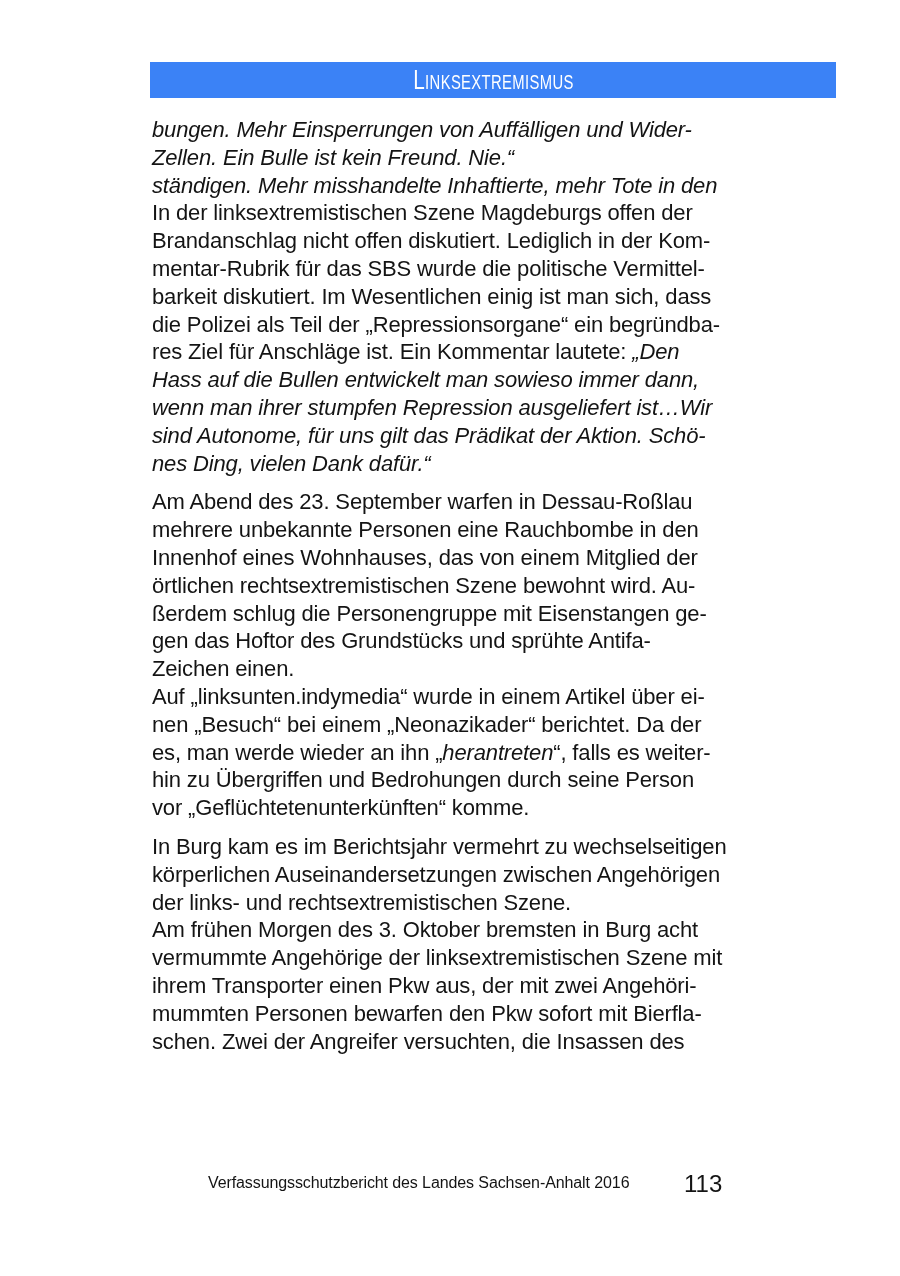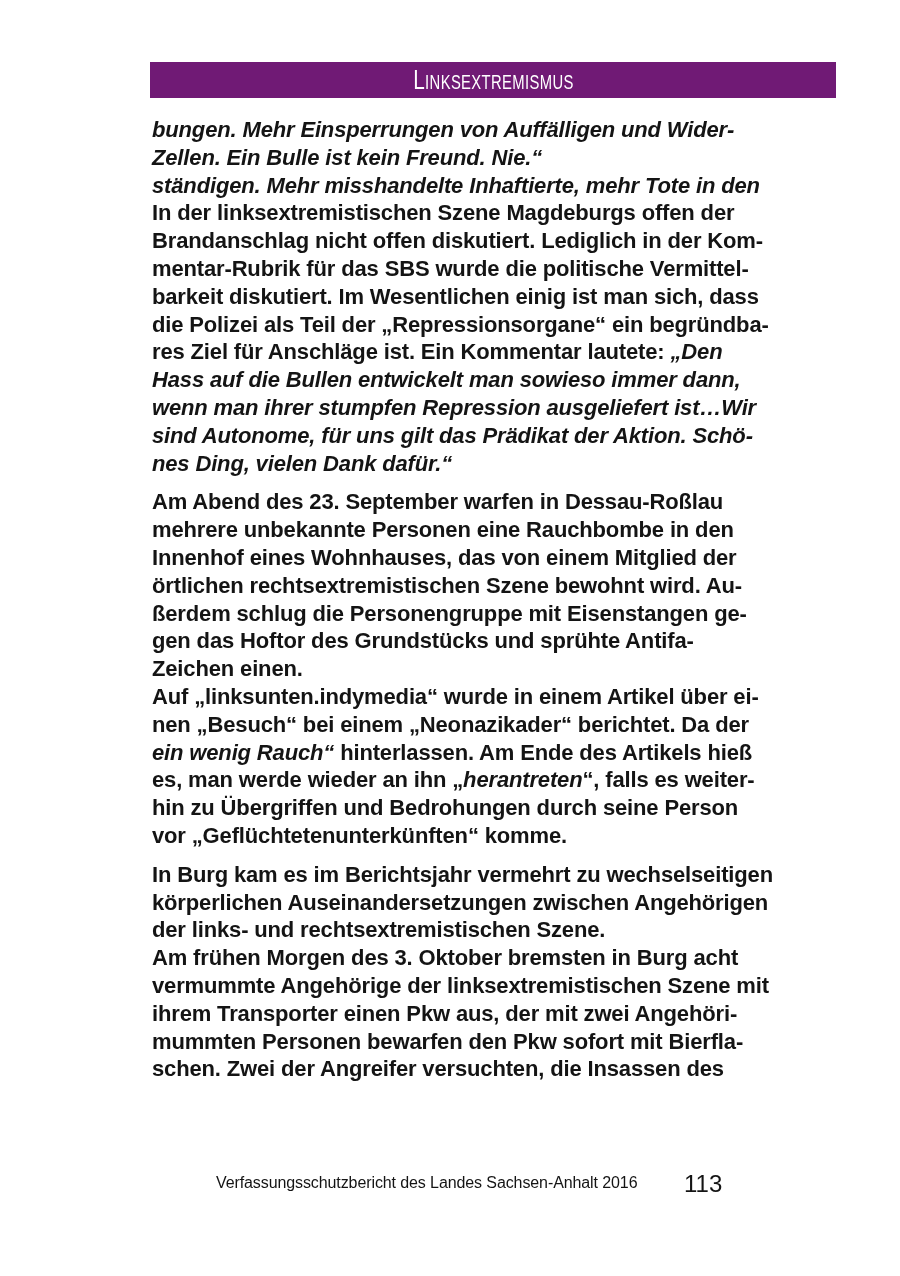--- a/index.html
+++ b/index.html
@@ -29,44 +29,43 @@
     transform-origin: 50% 50%;
     white-space: nowrap;
   }
   .body-text {
     position: absolute;
     left: 152px; top: 116px;
     width: 650px;
     font-size: 22px;
     line-height: 27.8px;
     letter-spacing: -0.15px;
-    font-weight: bold;
   }
   .para { margin: 0 0 11px 0; }
   .para:last-child { margin-bottom: 4px; }
   .line { white-space: nowrap; }
   .line .it { font-style: italic; }
   .footer-text {
     position: absolute;
-    left: 216px; top: 1174px;
+    left: 208px; top: 1174px;
     font-size: 16px;
     letter-spacing: -0.1px;
   }
   .page-number {
     position: absolute;
     left: 684px; top: 1170px;
     font-size: 24px;
   }
 </style>
 </head>
 <body>
 
 <div class="page" style="color: rgb(20, 20, 20);">
 
-  <div class="banner" style="background: #701a75; color: rgb(255, 255, 255);">
+  <div class="banner" style="background: #3b82f6; color: rgb(255, 255, 255);">
     <span class="banner-title">Linksextremismus</span>
   </div>
 
   <div class="body-text">
     <div class="para">
         <div class="line"><span class="it">bungen. Mehr Einsperrungen von Auffälligen und Wider-</span></div>
         <div class="line"><span class="it">Zellen. Ein Bulle ist kein Freund. Nie.“</span></div>
         <div class="line"><span class="it">ständigen. Mehr misshandelte Inhaftierte, mehr Tote in den</span></div>
         <div class="line"><span>In der linksextremistischen Szene Magdeburgs offen der</span></div>
         <div class="line"><span>Brandanschlag nicht offen diskutiert. Lediglich in der Kom-</span></div>
@@ -82,21 +81,20 @@
     <div class="para">
         <div class="line"><span>Am Abend des 23. September warfen in Dessau-Roßlau</span></div>
         <div class="line"><span>mehrere unbekannte Personen eine Rauchbombe in den</span></div>
         <div class="line"><span>Innenhof eines Wohnhauses, das von einem Mitglied der</span></div>
         <div class="line"><span>örtlichen rechtsextremistischen Szene bewohnt wird. Au-</span></div>
         <div class="line"><span>ßerdem schlug die Personengruppe mit Eisenstangen ge-</span></div>
         <div class="line"><span>gen das Hoftor des Grundstücks und sprühte Antifa-</span></div>
         <div class="line"><span>Zeichen einen.</span></div>
         <div class="line"><span>Auf „linksunten.indymedia“ wurde in einem Artikel über ei-</span></div>
         <div class="line"><span>nen „Besuch“ bei einem „Neonazikader“ berichtet. Da der</span></div>
-        <div class="line"><span class="it">ein wenig Rauch“</span><span> hinterlassen. Am Ende des Artikels hieß</span></div>
         <div class="line"><span>es, man werde wieder an ihn „</span><span class="it">herantreten</span><span>“, falls es weiter-</span></div>
         <div class="line"><span>hin zu Übergriffen und Bedrohungen durch seine Person</span></div>
         <div class="line"><span>vor „Geflüchtetenunterkünften“ komme.</span></div>
       </div>
     <div class="para">
         <div class="line"><span>In Burg kam es im Berichtsjahr vermehrt zu wechselseitigen</span></div>
         <div class="line"><span>körperlichen Auseinandersetzungen zwischen Angehörigen</span></div>
         <div class="line"><span>der links- und rechtsextremistischen Szene.</span></div>
         <div class="line"><span>Am frühen Morgen des 3. Oktober bremsten in Burg acht</span></div>
         <div class="line"><span>vermummte Angehörige der linksextremistischen Szene mit</span></div>

